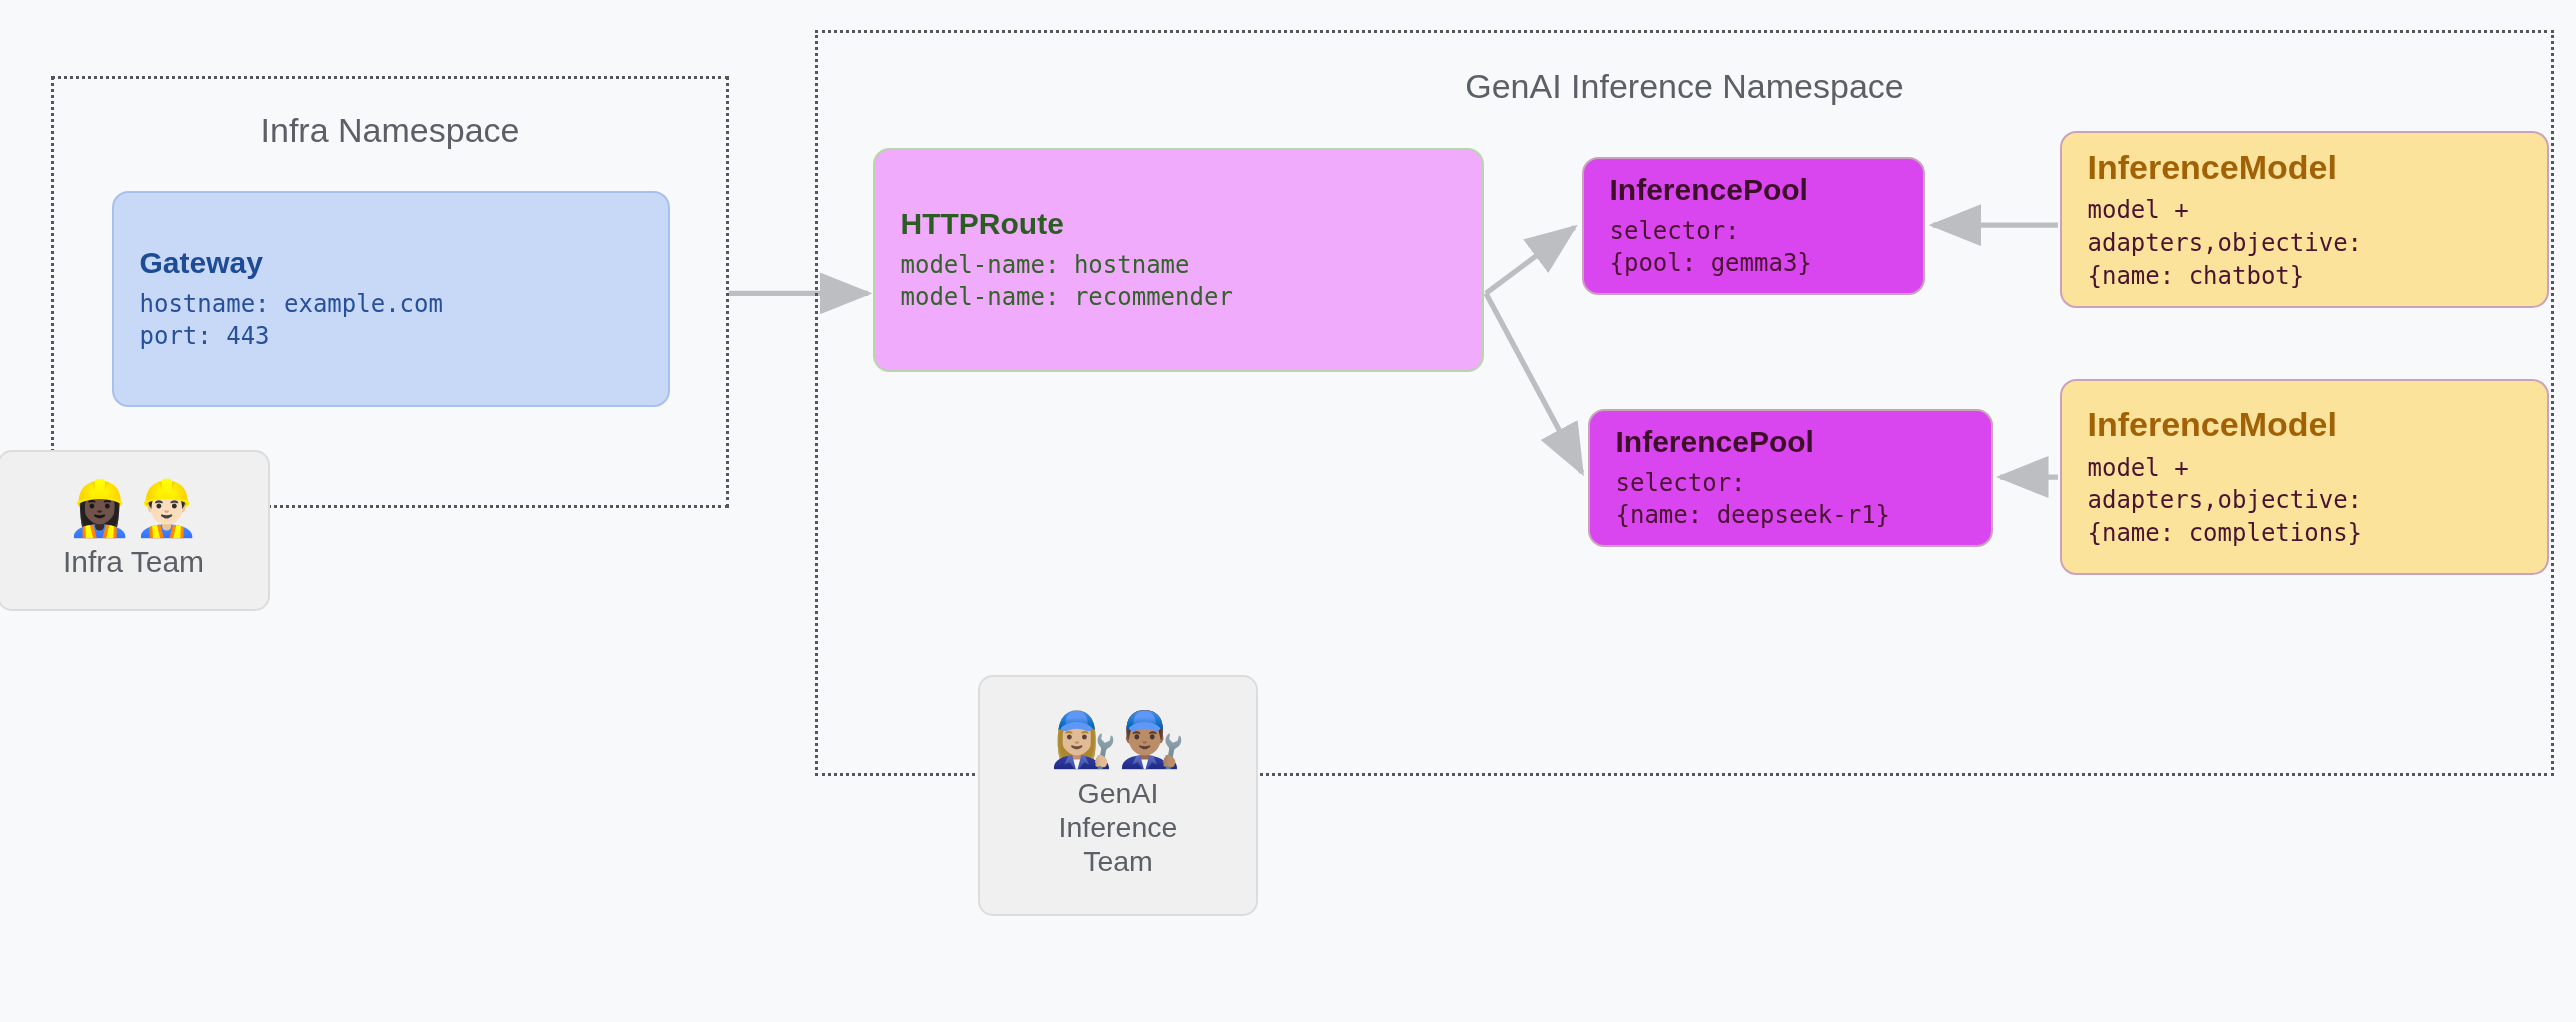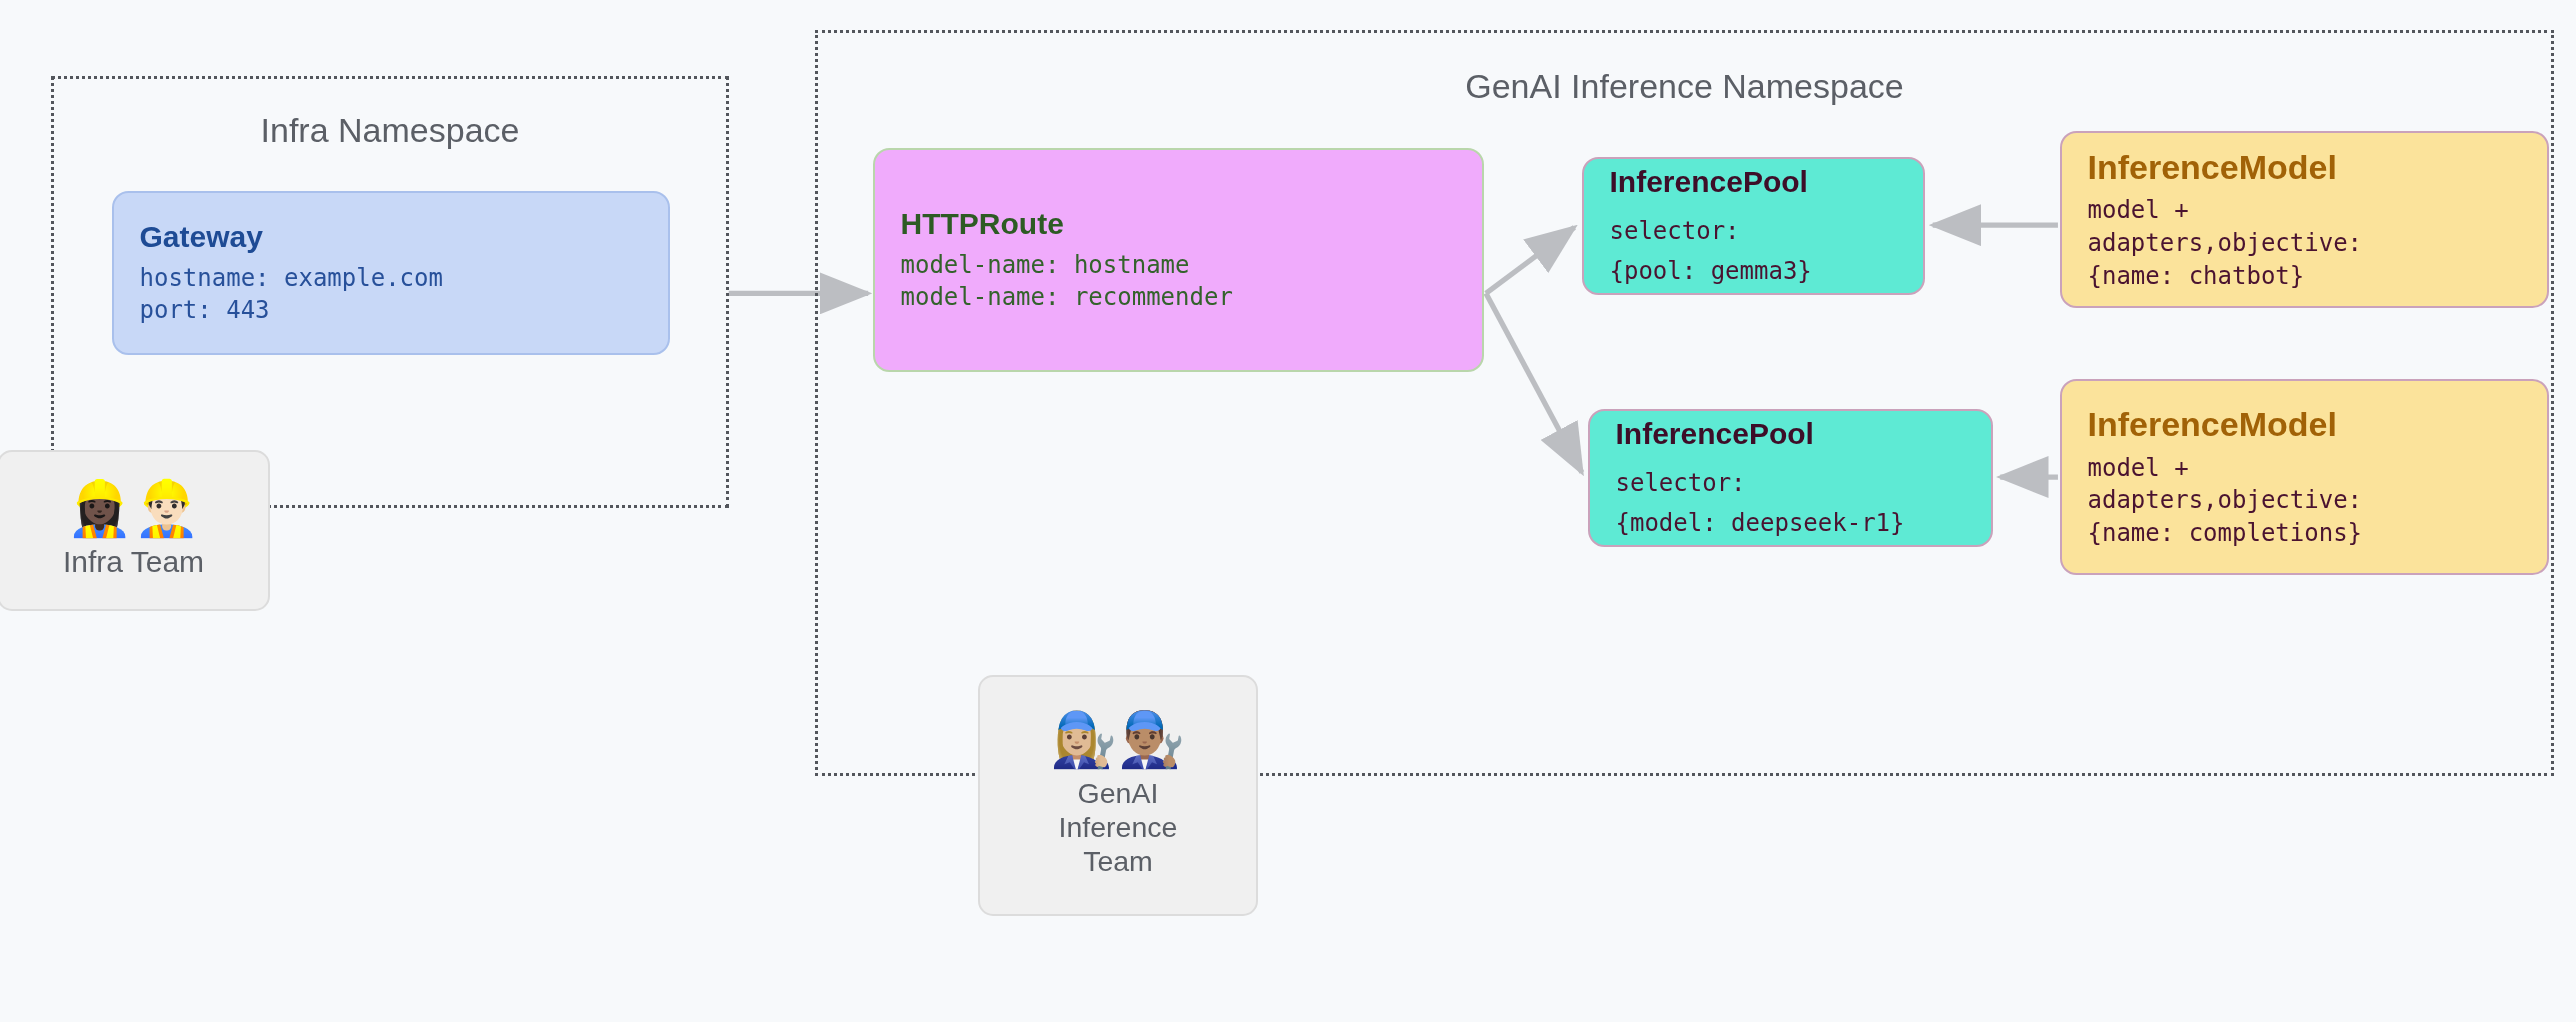--- a/index.html
+++ b/index.html
@@ -67,42 +67,41 @@
   }
   .resource .rline {
     font-family: "DejaVu Sans Mono", monospace;
     line-height: 1.36;
     white-space: pre;
   }
 
   
   #gateway-box {
     left: 112px; top: 191px;
-    width: 558px; height: 164px;
+    width: 558px; height: 216px;
     background: #c8d8f7;
     border: 2.2px solid #a9c0ec;
   }
   #gateway-box .rtitle { color: #1e4b95; font-size: 30px; }
   #gateway-box .rline  { color: #27509a; font-size: 24px; }
 
   
   #httproute-box {
     left: 873px; top: 148px;
     width: 611px; height: 224px;
     background: #f0abfc;
     border: 2.2px solid #b9d6ab;
   }
   #httproute-box .rtitle { color: #2d5b24; font-size: 30px; }
   #httproute-box .rline  { color: #33622b; font-size: 24px; }
 
   
   .pool-box {
-    background: #5eead4;
+    background: #d946ef;
     border: 2.2px solid #caa2bb;
-    gap: 8px;
   }
   .pool-box .rtitle { color: #3d0e28; font-size: 30px; }
   .pool-box .rline  { color: #4a1330; font-size: 24px; }
   #pool-box-1 { left: 1582px; top: 157px; width: 343px; height: 138px; }
   #pool-box-2 { left: 1588px; top: 409px; width: 405px; height: 138px; }
 
   
   .model-box {
     background: #fbe39b;
     border: 2.2px solid #caa2bb;
@@ -217,21 +216,21 @@
 
   <div class="resource pool-box" id="pool-box-1">
     <div class="rtitle">InferencePool</div>
     <div class="rline">selector:</div>
     <div class="rline">{pool: gemma3}</div>
   </div>
 
   <div class="resource pool-box" id="pool-box-2">
     <div class="rtitle">InferencePool</div>
     <div class="rline">selector:</div>
-    <div class="rline">{model: deepseek-r1}</div>
+    <div class="rline">{name: deepseek-r1}</div>
   </div>
 
   <div class="resource model-box" id="model-box-1">
     <div class="rtitle">InferenceModel</div>
     <div class="rline">model +</div>
     <div class="rline">adapters,objective:</div>
     <div class="rline">{name: chatbot}</div>
   </div>
 
   <div class="resource model-box" id="model-box-2">

